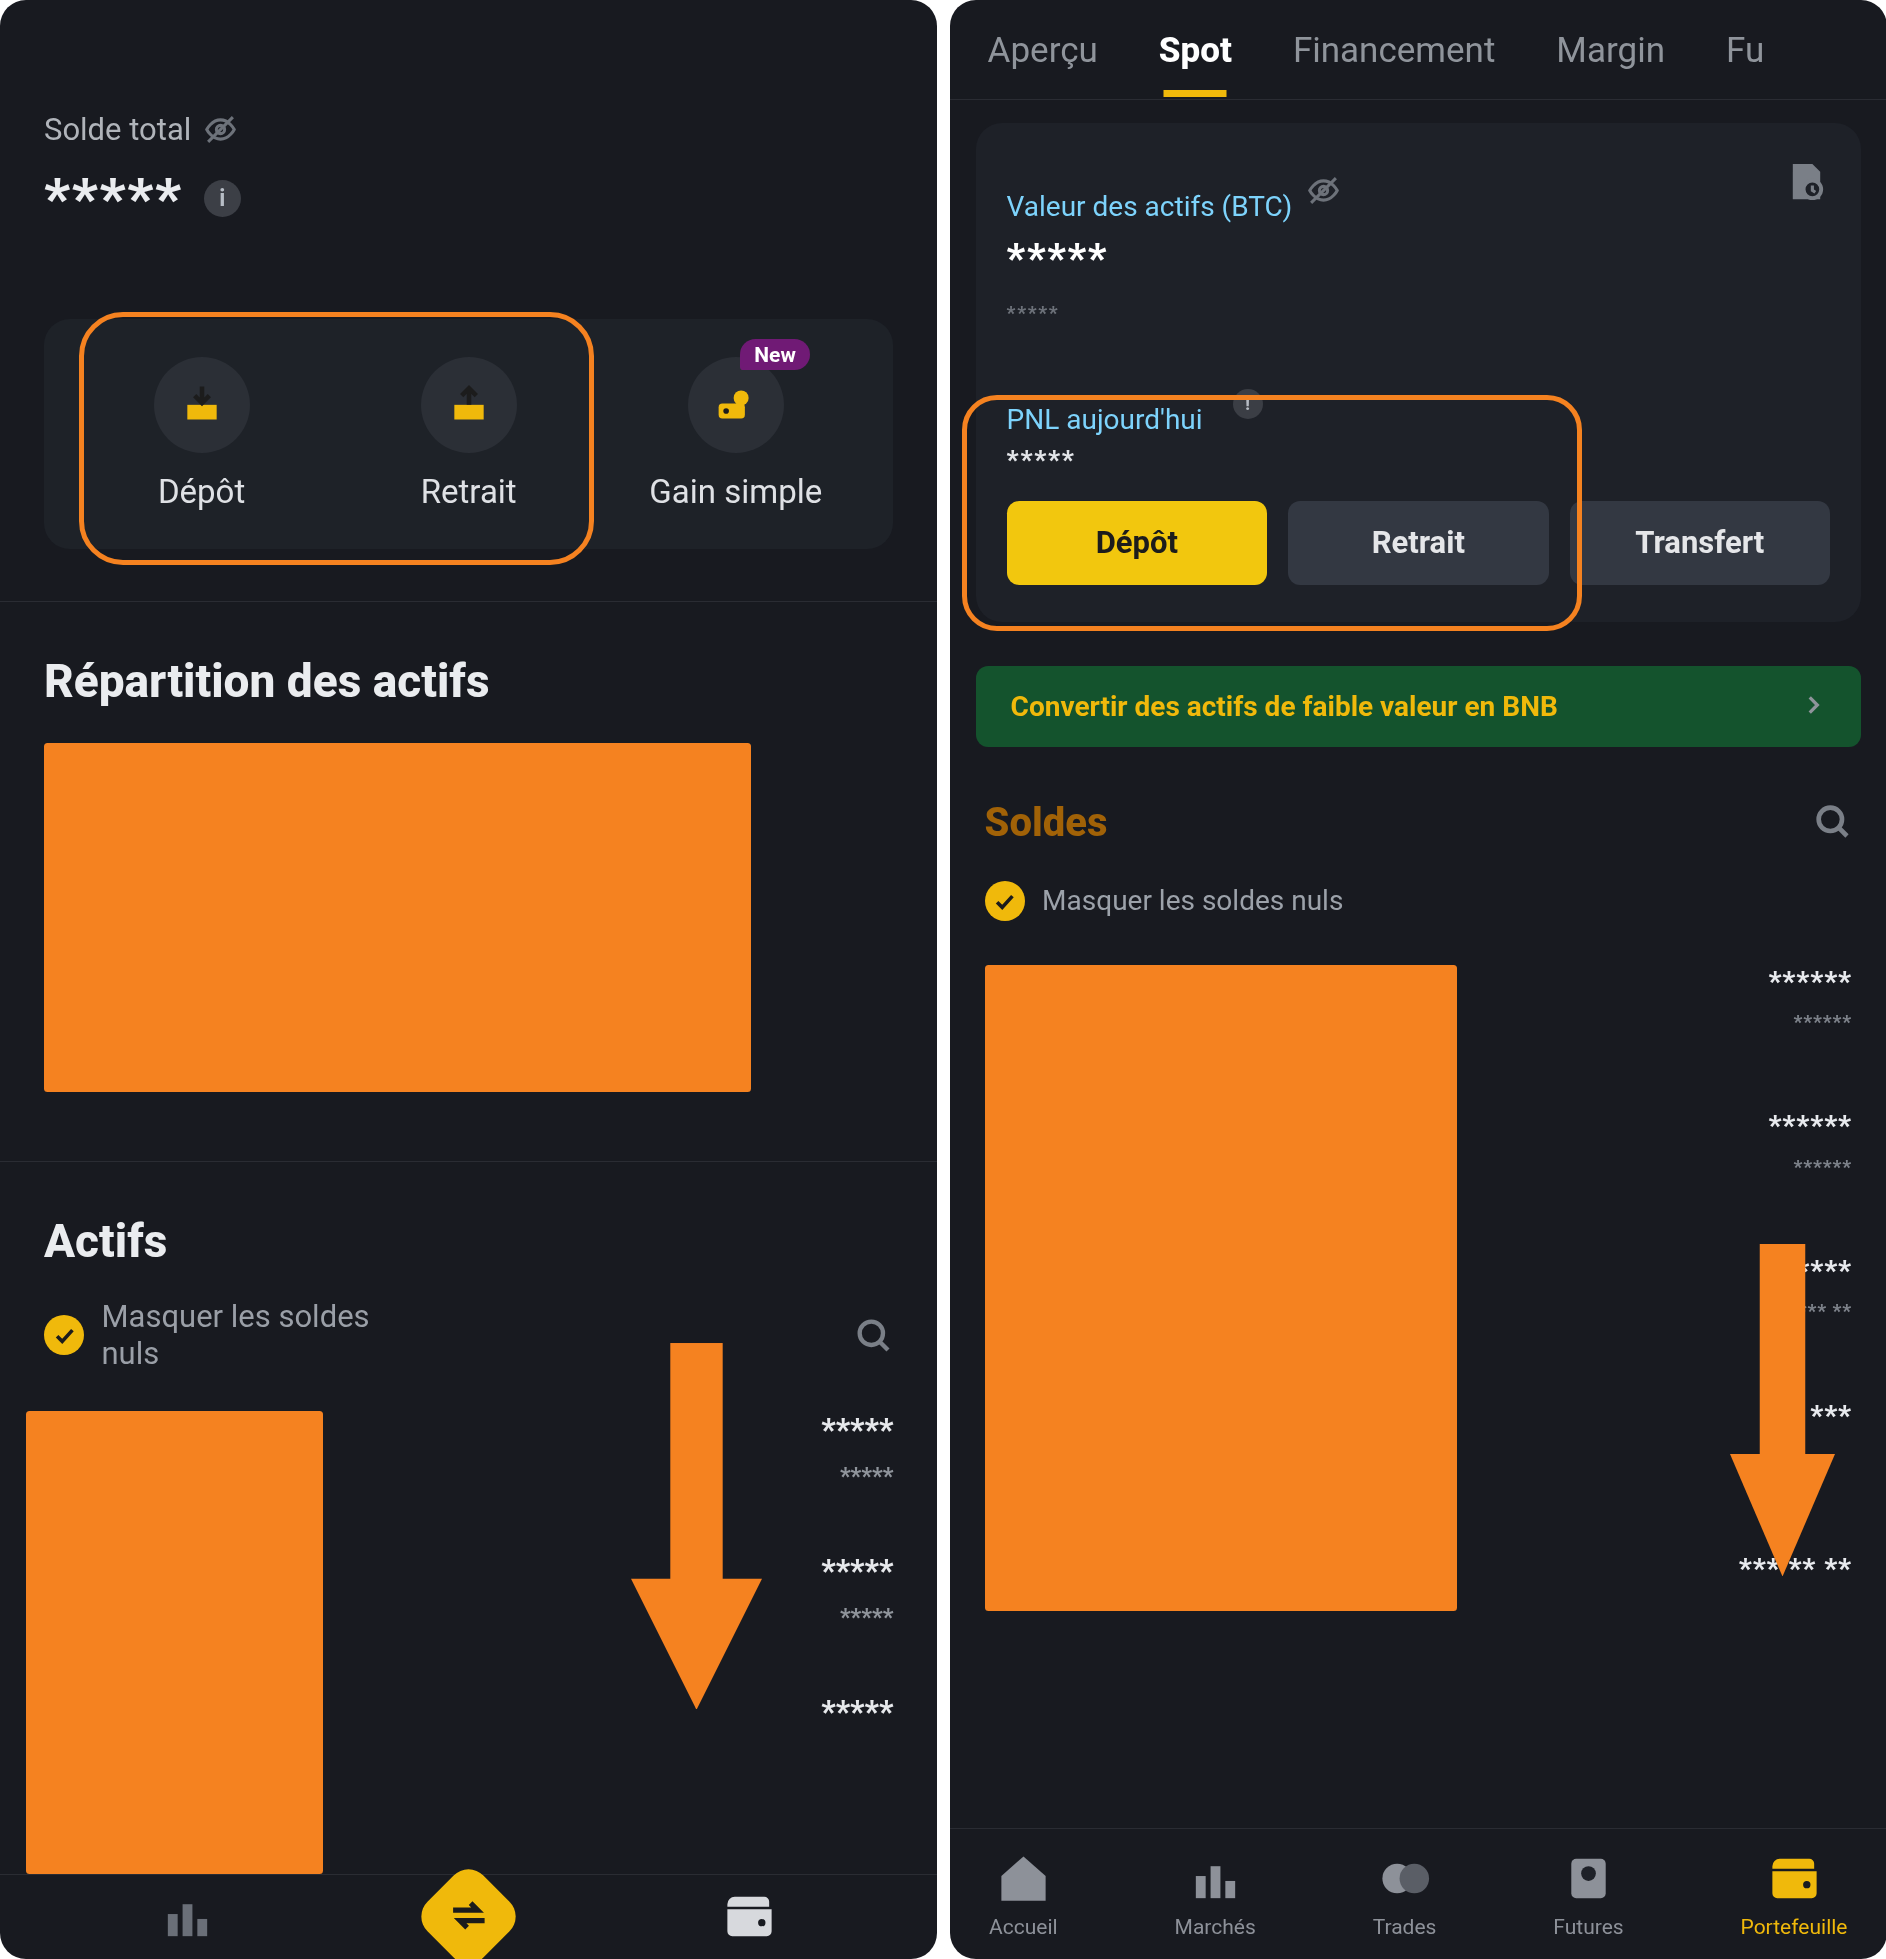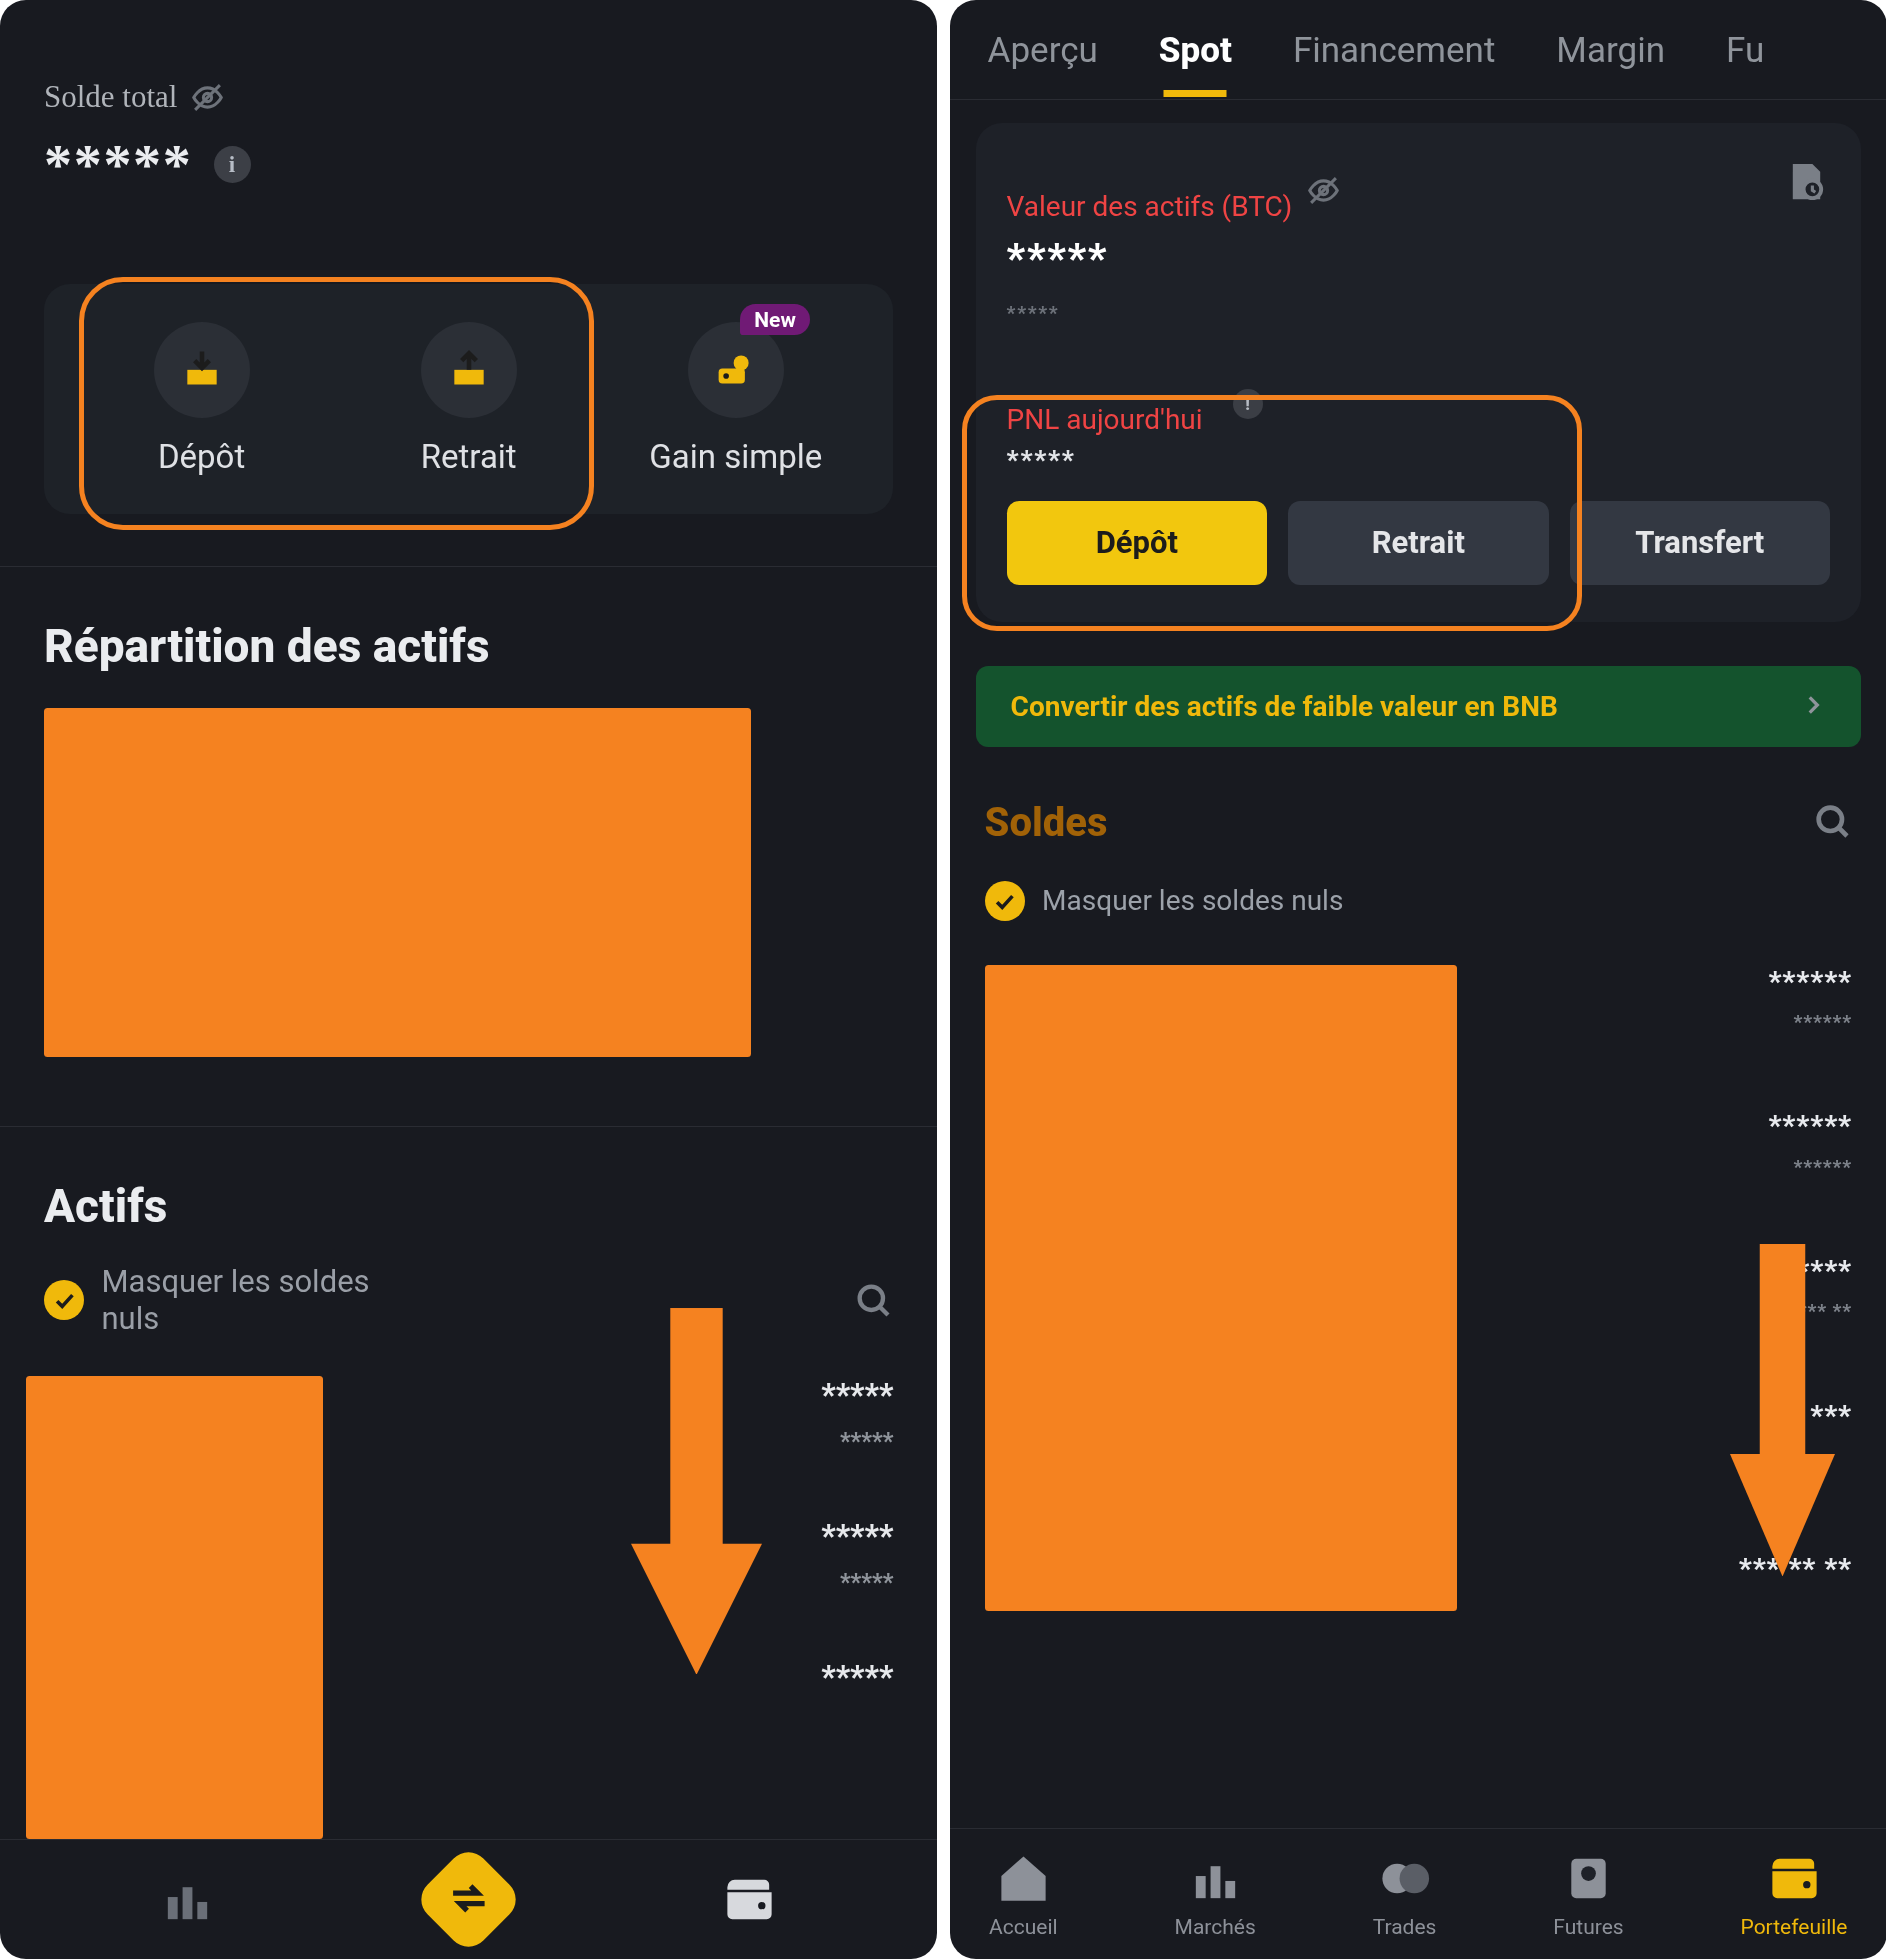--- a/index.html
+++ b/index.html
@@ -15,21 +15,21 @@
     flex: 1;
     background: #181a20;
     color: #e5e5e5;
     border-radius: 26px;
     overflow: hidden;
     display: flex;
     flex-direction: column;
     position: relative;
   }
   
-  .l-top { padding: 79px 44px 35px 44px; font-family: Liberation Serif, serif; }
+  .l-top { padding: 111px 44px 35px 44px; }
   .l-balance-row { display: flex; align-items: center; gap: 12.2px; margin-bottom: 17.5px;}
   .l-balance-label { color: #b0b4ba; font-size: 31px; }
   .eye-off {
     width: 35px; height: 35px; display:flex;align-items:center;justify-content:center;
   }
   .eye-off svg { width: 33px; height: 33px; }
   .l-balance-value { display:flex;align-items:center;gap:21px;}
   .stars { font-size: 56px; font-weight: 900; letter-spacing: 1.7px; color:#eaecef;}
   .info-circle {
     width: 37px; height:37px; border-radius:50%;
@@ -115,21 +115,21 @@
     content:""; position:absolute; bottom:-1.7px; left:50%; transform:translateX(-50%);
     width:63px; height:7px; background:#f0b90b;
   }
   .r-card {
     margin: 23px 26px 0 26px;
     background:#1e2128; border-radius:26px;
     padding: 35px 31px 37px 31px;
     position:relative;
   }
   .r-row1{display:flex;align-items:center;gap:14px;}
-  .r-label{color:#ef4444;font-size:28px;margin-top:32px;}
+  .r-label{color:#7dd3fc;font-size:28px;margin-top:32px;}
   .corner-icon{position:absolute;right:31px;top:35px;width:47px;height:47px;}
   .r-bigstars{color:#fff;font-size:40px;font-weight:900;margin-top:12.2px;letter-spacing:1.7px;}
   .r-smallstars{color:#6d727a;font-size:19px;font-weight:900;margin-top:19px;letter-spacing:1.7px;}
   .r-row2{display:flex;align-items:center;gap:30px;margin-top:47px;}
   .info-small{width:30px;height:30px;border-radius:50%;background:#3b3e45;color:#b7bcc4;display:flex;align-items:center;justify-content:center;font-size:19px;font-weight:700;}
   .r-pnlstars{color:#e2e4e8;font-size:26px;font-weight:900;margin-top:8.7px;letter-spacing:1.7px;}
   .r-action-row{display:flex;gap:21px;margin-top:26px;}
   .r-btn{
     flex:1; height:84px; border-radius:12.2px;
     display:flex;align-items:center;justify-content:center;

